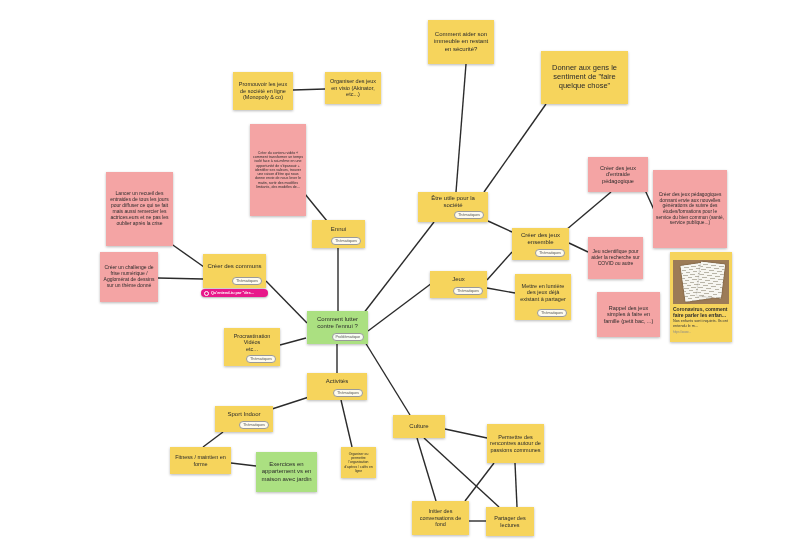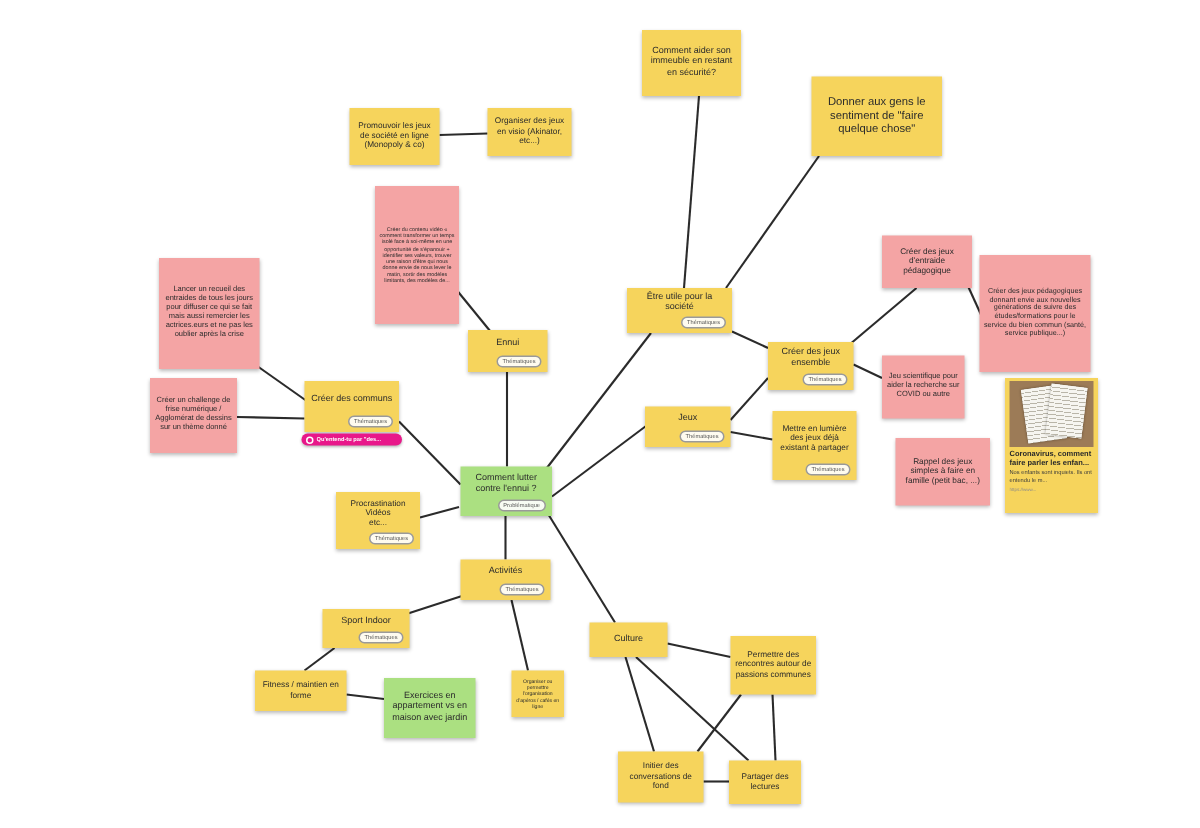--- a/index.html
+++ b/index.html
@@ -1,21 +1,21 @@
 <!DOCTYPE html>
 <html><head>
 <meta charset="utf-8">
 <style>
   html,body{margin:0;padding:0;}
   body{font-family:"Liberation Sans", sans-serif; background:#ffffff;}
   #canvas{position:relative;width:800px;height:552px;background:#ffffff;overflow:hidden;}
   #edges{position:absolute;left:0;top:0;width:800px;height:552px;z-index:1;}
   .note{
     position:absolute;z-index:2;box-sizing:border-box;
-    display:flex;flex-direction:column;
+    display:flex;flex-direction:column;justify-content:center;
     padding:2px 3px;text-align:center;
     box-shadow:0 1px 2.5px rgba(0,0,0,0.28);
     color:#2b2b2b;
   }
   .note .note-text{
     flex:1;display:flex;align-items:center;justify-content:center;
     white-space:pre-line;line-height:1.18;font-size:6px;
   }
   .note.yellow{background:#F6D45C;}
   .note.pink{background:#F4A4A4;}

